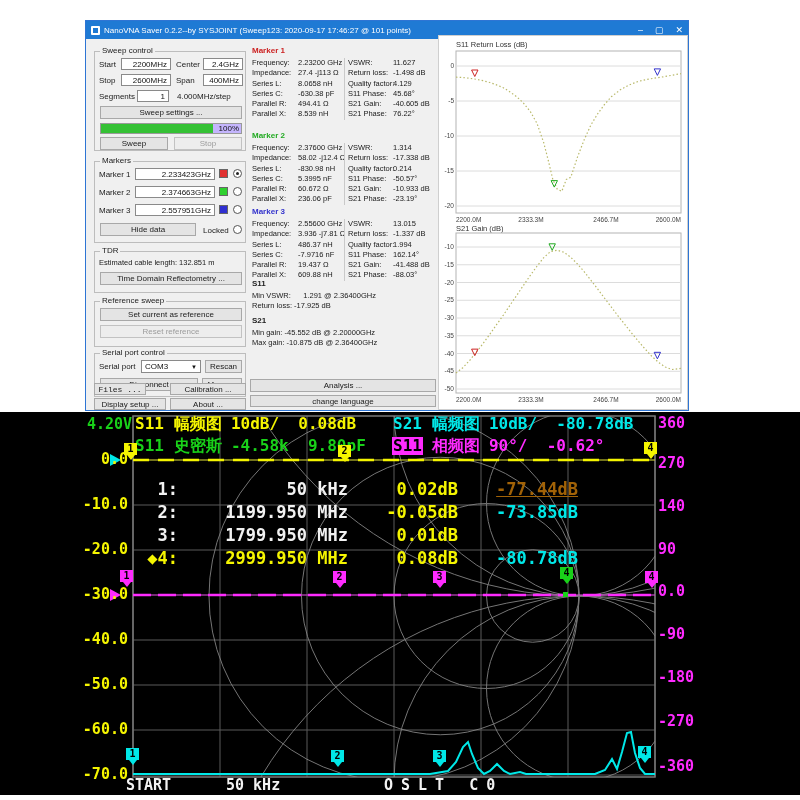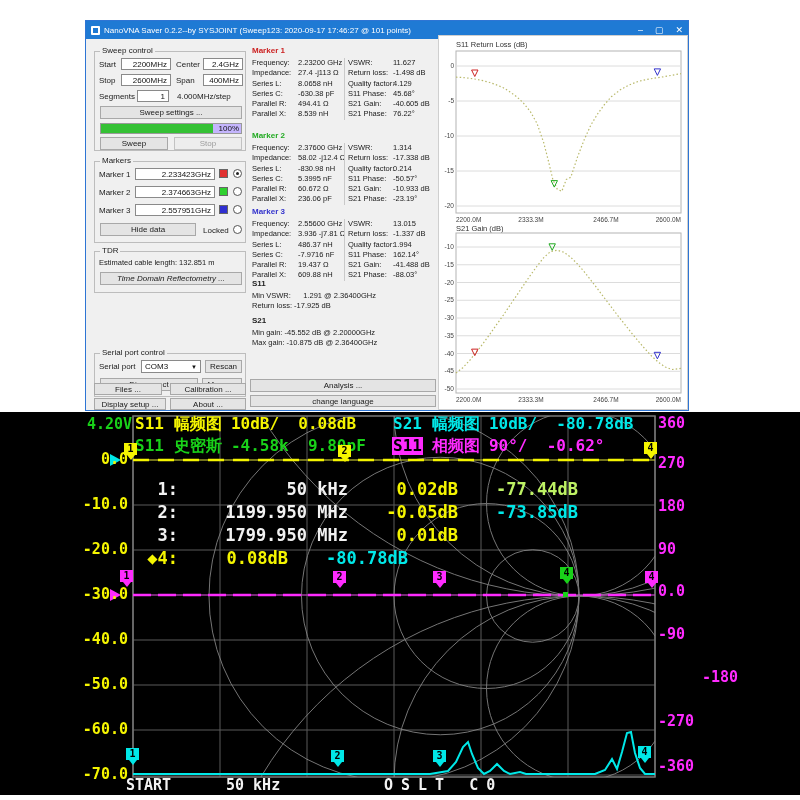--- a/index.html
+++ b/index.html
@@ -112,37 +112,42 @@
           <span class="radio" style="left: 138px; top: 43px;"></span>
         </div>
       <div class="btn" style="left:5px;top:61px;width:96px;height:13px;">Hide data</div>
       <span class="lbl" style="left:108px;top:64px;">Locked</span>
       <span class="radio" style="left:138px;top:63px;"></span>
     </div>
 
     <div class="grp" style="left:8px;top:230px;width:152px;height:42px;padding-left:12px;">
       <span class="glabel">TDR</span>
       <span class="lbl" style="left:4px;top:6px;font-size:7.5px;">Estimated cable length: 132.851 m</span>
-      <div class="btn" style="left:5px;top:20px;width:142px;height:13px;font-style:italic;">Time Domain Reflectometry ...</div>
-    </div>
-
+      <div class="btn" style="left:5px;top:20px;width:142px;height:13px;">Time Domain Reflectometry ...</div>
+    </div>
+
+    <div class="grp" style="left:8px;top:280px;width:152px;height:46px;">
+      <span class="glabel">Reference sweep</span>
+      <div class="btn" style="left:5px;top:6px;width:142px;height:13px;">Set current as reference</div>
+      <div class="btn disabled" style="left:5px;top:23px;width:142px;height:13px;">Reset reference</div>
+    </div>
 
     <div class="grp" style="left:8px;top:332px;width:152px;height:44px;">
       <span class="glabel">Serial port control</span>
       <span class="lbl" style="left:4px;top:8px;">Serial port</span>
       <div class="fld sel" style="left:46px;top:6px;width:60px;height:13px;">
         <span>COM3</span>
         <span style="font-size:6px;">▼</span>
       </div>
       <div class="btn" style="left:110px;top:6px;width:37px;height:13px;">Rescan</div>
       <div class="btn" style="left:5px;top:24px;width:98px;height:13px;">Disconnect</div>
       <div class="btn" style="left:107px;top:24px;width:40px;height:13px;">Manage</div>
     </div>
 
-    <div class="btn" style="left:8px;top:362px;width:68px;height:12px;">Files ...</div>
+    <div class="btn" style="left:8px;top:362px;width:52px;height:12px;font-family:Liberation Mono, monospace;">Files ...</div>
     <div class="btn" style="left:84px;top:362px;width:76px;height:12px;">Calibration ...</div>
     <div class="btn" style="left:8px;top:377px;width:72px;height:12px;">Display setup ...</div>
     <div class="btn" style="left:84px;top:377px;width:76px;height:12px;">About ...</div>
 
     <div id="marker-panels">
         <div class="mk-title" style="left: 166px; top: 25px; color: rgb(204, 34, 34);">Marker 1</div>
         <div class="kv" style="left: 166px; top: 37px;">Frequency:
 Impedance:
 Series L:
 Series C:
@@ -339,33 +344,33 @@
         <span class="axlbl left" style="left: 82px; top: 40px;">0.0</span>
         <span class="axlbl left" style="left: 82px; top: 85px;">-10.0</span>
         <span class="axlbl left" style="left: 82px; top: 130px;">-20.0</span>
         <span class="axlbl left" style="left: 82px; top: 175px;">-30.0</span>
         <span class="axlbl left" style="left: 82px; top: 220px;">-40.0</span>
         <span class="axlbl left" style="left: 82px; top: 265px;">-50.0</span>
         <span class="axlbl left" style="left: 82px; top: 310px;">-60.0</span>
         <span class="axlbl left" style="left: 82px; top: 355px;">-70.0</span>
         <span class="axlbl right" style="left: 658px; top: 4px;">360</span>
         <span class="axlbl right" style="left: 658px; top: 44px;">270</span>
-        <span class="axlbl right" style="left: 658px; top: 87px;">180</span>
+        <span class="axlbl right" style="left: 658px; top: 87px;">140</span>
         <span class="axlbl right" style="left: 658px; top: 130px;">90</span>
         <span class="axlbl right" style="left: 658px; top: 172px;">0.0</span>
         <span class="axlbl right" style="left: 658px; top: 215px;">-90</span>
-        <span class="axlbl right" style="left: 658px; top: 258px; margin-left: 44px;">-180</span>
+        <span class="axlbl right" style="left: 658px; top: 258px;">-180</span>
         <span class="axlbl right" style="left: 658px; top: 302px;">-270</span>
         <span class="axlbl right" style="left: 658px; top: 347px;">-360</span>
       </div>
     <div id="marker-table">
-        <div class="mtrow" style="top: 66px;"><span class="c0" style="color: rgb(242, 242, 242);">1:</span><span class="c1" style="color: rgb(242, 242, 242);">50 kHz</span><span class="c2" style="color: rgb(245, 245, 0);">0.02dB</span><span class="c3" style="color: #bef264;">-77.44dB</span></div>
+        <div class="mtrow" style="top: 66px;"><span class="c0" style="color: rgb(242, 242, 242);">1:</span><span class="c1" style="color: rgb(242, 242, 242);">50 kHz</span><span class="c2" style="color: rgb(245, 245, 0);">0.02dB</span><span class="c3" style="color: #a16207; text-decoration: underline;">-77.44dB</span></div>
         <div class="mtrow" style="top: 89px;"><span class="c0" style="color: rgb(242, 242, 242);">2:</span><span class="c1" style="color: rgb(242, 242, 242);">1199.950 MHz</span><span class="c2" style="color: rgb(245, 245, 0);">-0.05dB</span><span class="c3" style="color: rgb(0, 232, 232);">-73.85dB</span></div>
         <div class="mtrow" style="top: 112px;"><span class="c0" style="color: rgb(242, 242, 242);">3:</span><span class="c1" style="color: rgb(242, 242, 242);">1799.950 MHz</span><span class="c2" style="color: rgb(245, 245, 0);">0.01dB</span></div>
-        <div class="mtrow" style="top: 135px;"><span class="c0" style="color: rgb(245, 245, 0);">◆4:</span><span class="c2" style="color: rgb(245, 245, 0);">0.08dB</span><span class="c3" style="color: rgb(0, 232, 232);">-80.78dB</span></div>
+        <div class="mtrow" style="top: 135px;"><span class="c0" style="color: rgb(245, 245, 0);">◆4:</span><span class="c1" style="color: rgb(245, 245, 0);">2999.950 MHz</span><span class="c2" style="color: rgb(245, 245, 0);">0.08dB</span><span class="c3" style="color: rgb(0, 232, 232);">-80.78dB</span></div>
       </div>
     <div id="marker-flags">
         <div class="flag" style="left: 124px; top: 31px; --c: #f5f500;">1</div>
         <div class="flag" style="left: 338px; top: 33px; --c: #f5f500;">2</div>
         <div class="flag" style="left: 644px; top: 30px; --c: #f5f500;">4</div>
         <div class="flag" style="left: 120px; top: 158px; --c: #ff2bff;">1</div>
         <div class="flag" style="left: 333px; top: 159px; --c: #ff2bff;">2</div>
         <div class="flag" style="left: 433px; top: 159px; --c: #ff2bff;">3</div>
         <div class="flag" style="left: 645px; top: 159px; --c: #ff2bff;">4</div>
         <div class="flag" style="left: 560px; top: 155px; --c: #19d119;">4</div>

